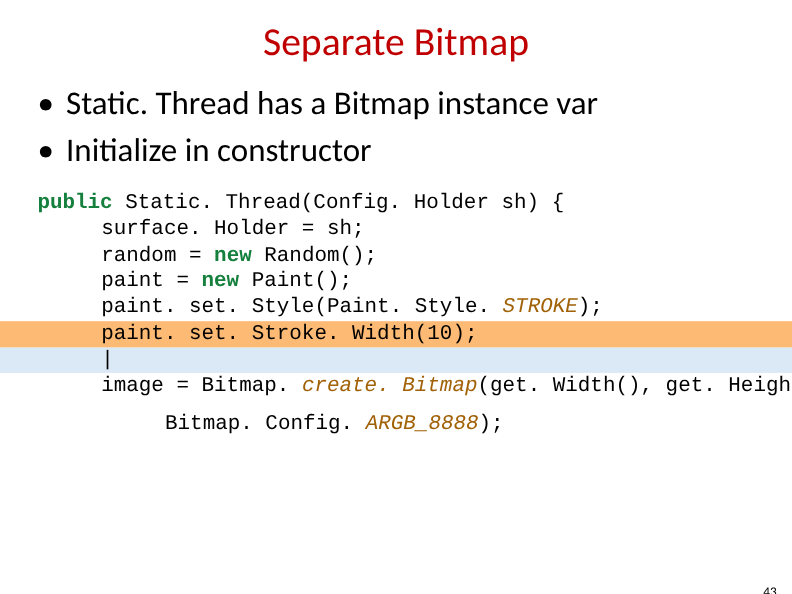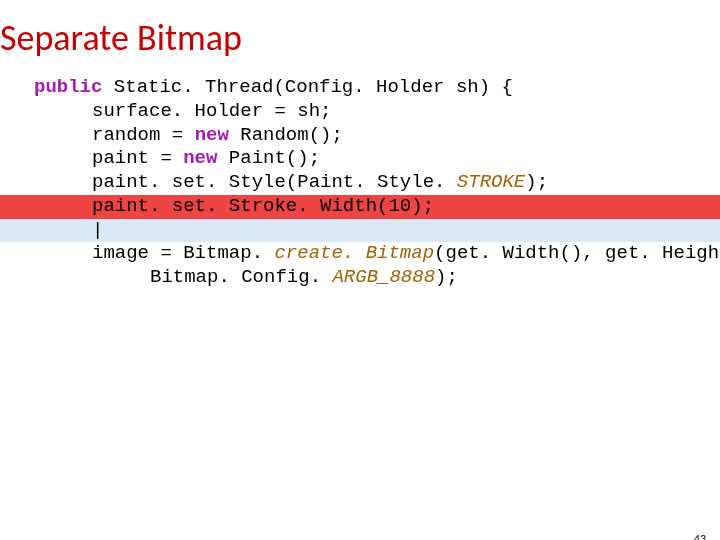--- a/index.html
+++ b/index.html
@@ -12,21 +12,21 @@
     overflow: hidden;
     position: relative;
   }
   .slide {
     width: 720px;
     height: 540px;
     position: relative;
     box-sizing: border-box;
   }
   .title {
-    text-align: left;
+    text-align: center;
     color: #c00000;
     font-size: 36px;
     font-weight: 400;
     margin: 16px 0 16px 0;
     font-family: Calibri, "Segoe UI", Arial, sans-serif;
   }
   .bullets {
     margin: 0 0 18px 34px;
     padding: 0;
     list-style: none;
@@ -49,26 +49,26 @@
   }
   .code-block {
     margin-left: 34px;
     margin-right: 40px;
     font-family: Consolas, "Courier New", monospace;
     font-size: 19px;
     line-height: 1.25;
     color: #000;
     white-space: pre;
   }
-  .kw   { color: #a21caf; font-weight: bold; }
+  .kw   { color: #15803d; font-weight: bold; }
   .stat { color: #a16207; font-style: italic; }
   .indent1 { padding-left: 58px; display: block; }
-  .indent2 { padding-left: 116px; display: block; }
+  .indent2 { padding-left: 116px; display: block; margin-top: 11px; }
   .hl-line {
-    background: #ef4444;
+    background: #fdba74;
     display: block;
     margin-left: -34px;
     padding-left: 92px;
     margin-right: -40px;
   }
   .cursor-row {
     background: #dbe9f6;
     display: block;
     margin-left: -34px;
     margin-right: -40px;
@@ -83,18 +83,22 @@
     color: #000;
   }
 </style>
 </head>
 <body>
 
 <div class="slide">
 
   <h1 class="title">Separate Bitmap</h1>
 
+  <ul class="bullets">
+    <li>Static. Thread has a Bitmap instance var</li>
+    <li>Initialize in constructor</li>
+  </ul>
 
   <div class="code-block"><span class="kw">public</span><span> Static. Thread(Config. Holder sh) {</span>
 <span class="indent1">surface. Holder = sh;</span><span class="indent1"><span>random = </span><span class="kw">new</span><span> Random();</span></span><span class="indent1"><span>paint = </span><span class="kw">new</span><span> Paint();</span></span><span class="indent1"><span>paint. set. Style(Paint. Style. </span><span class="stat">STROKE</span><span>);</span></span><span class="hl-line">paint. set. Stroke. Width(10);</span><span class="cursor-row">|</span><span class="indent1"><span>image = Bitmap. </span><span class="stat">create. Bitmap</span><span>(get. Width(), get. Height(),</span></span><span class="indent2"><span>Bitmap. Config. </span><span class="stat">ARGB_8888</span><span>);</span></span></div>
 
   <div class="page-num">43</div>
 </div>
 
 </body></html>

